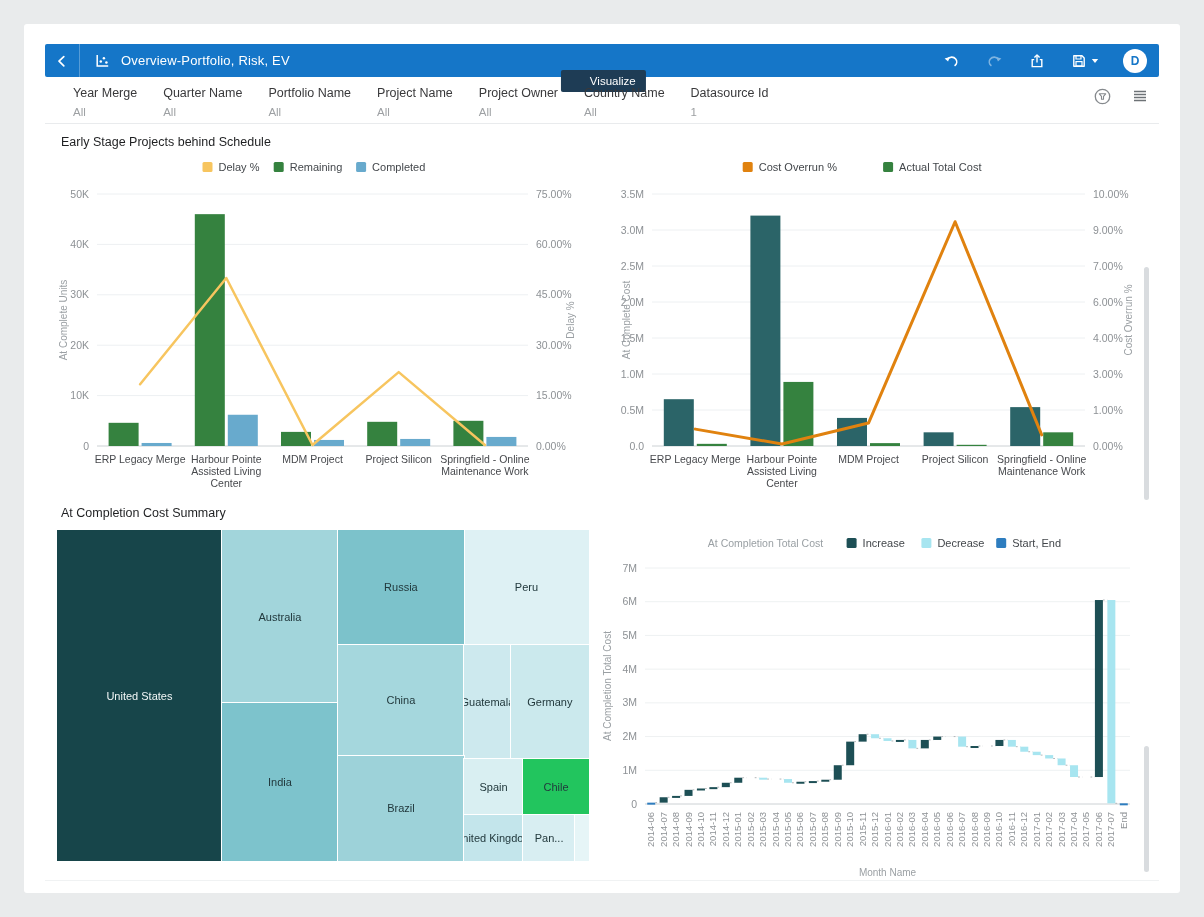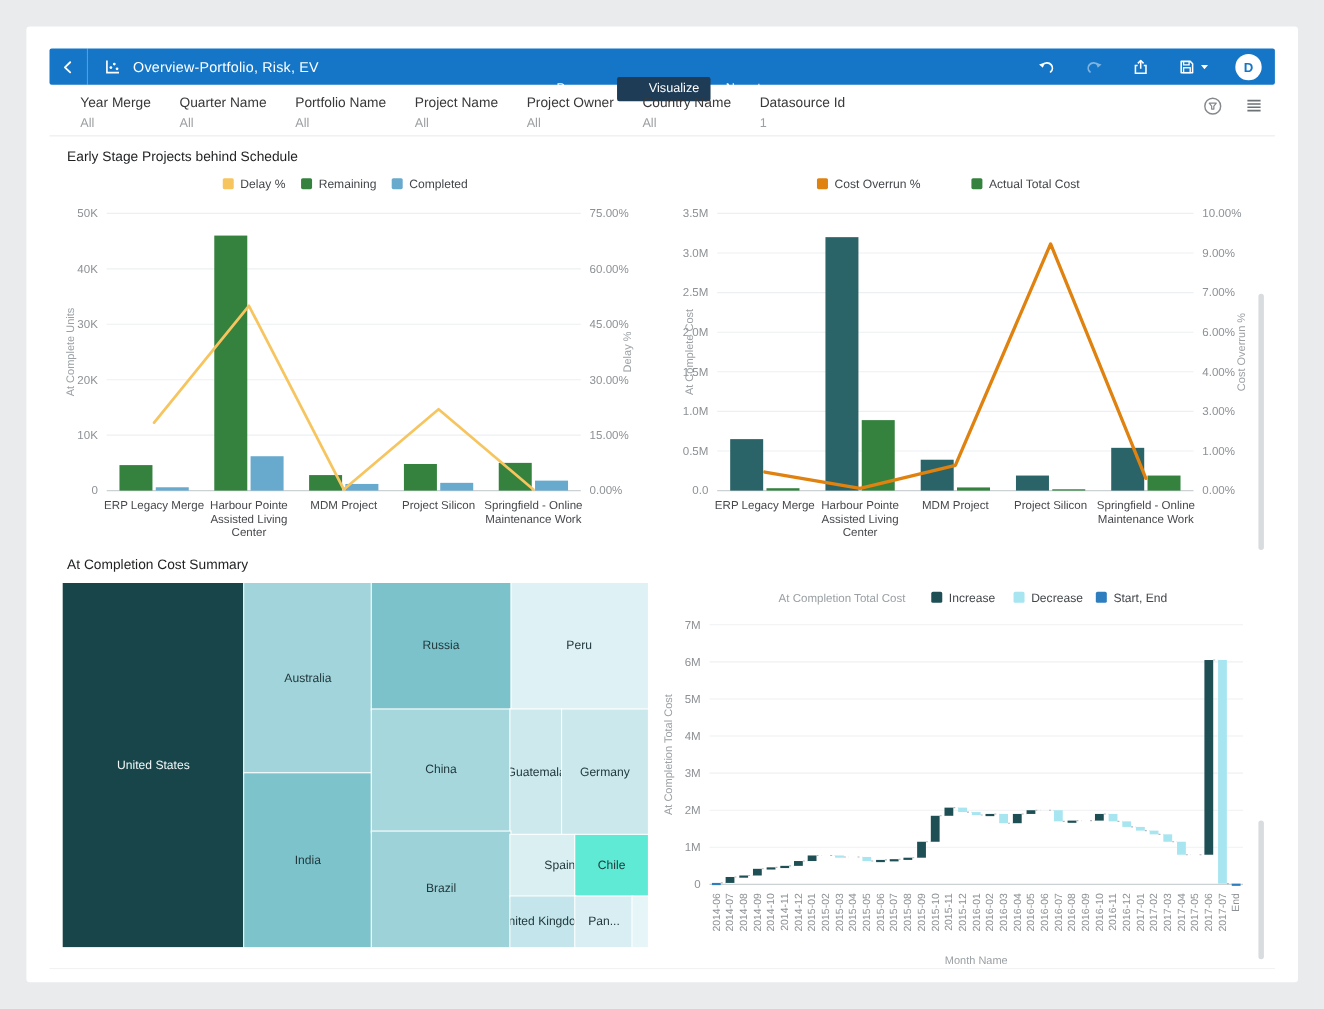--- a/index.html
+++ b/index.html
@@ -279,24 +279,24 @@
       </div>
       <div class="tm-tile" style="left: 76.5%; top: 34.7%; width: 8.8%; height: 34.4%; background: rgb(205, 233, 238);">
         <span class="tm-label" style="color: rgb(34, 57, 61);">Guatemala</span>
       </div>
       <div class="tm-tile" style="left: 85.3%; top: 34.7%; width: 14.7%; height: 34.4%; background: rgb(203, 233, 237);">
         <span class="tm-label" style="color: rgb(34, 57, 61);">Germany</span>
       </div>
       <div class="tm-tile" style="left: 52.8%; top: 68.2%; width: 23.7%; height: 31.8%; background: rgb(157, 210, 217);">
         <span class="tm-label" style="color: rgb(34, 57, 61);">Brazil</span>
       </div>
-      <div class="tm-tile" style="left: 76.5%; top: 69.1%; width: 11.1%; height: 16.9%; background: rgb(217, 239, 242); justify-content: flex-end;">
+      <div class="tm-tile" style="left: 76.5%; top: 69.1%; width: 11.1%; height: 16.9%; background: rgb(217, 239, 242);">
         <span class="tm-label" style="color: rgb(34, 57, 61);">Spain</span>
       </div>
-      <div class="tm-tile" style="left: 87.6%; top: 69.1%; width: 12.4%; height: 16.9%; background: #5eead4;">
+      <div class="tm-tile" style="left: 87.6%; top: 69.1%; width: 12.4%; height: 16.9%; background: #22c55e;">
         <span class="tm-label" style="color: rgb(34, 57, 61);">Chile</span>
       </div>
       <div class="tm-tile" style="left: 76.5%; top: 86%; width: 11.1%; height: 14%; background: rgb(195, 229, 235);">
         <span class="tm-label" style="color: rgb(34, 57, 61);">United Kingdom</span>
       </div>
       <div class="tm-tile" style="left: 87.6%; top: 86%; width: 9.8%; height: 14%; background: rgb(216, 238, 242);">
         <span class="tm-label" style="color: rgb(34, 57, 61);">Pan...</span>
       </div>
       <div class="tm-tile" style="left: 97.4%; top: 86%; width: 2.6%; height: 14%; background: rgb(230, 245, 247);"></div>
     </div>

